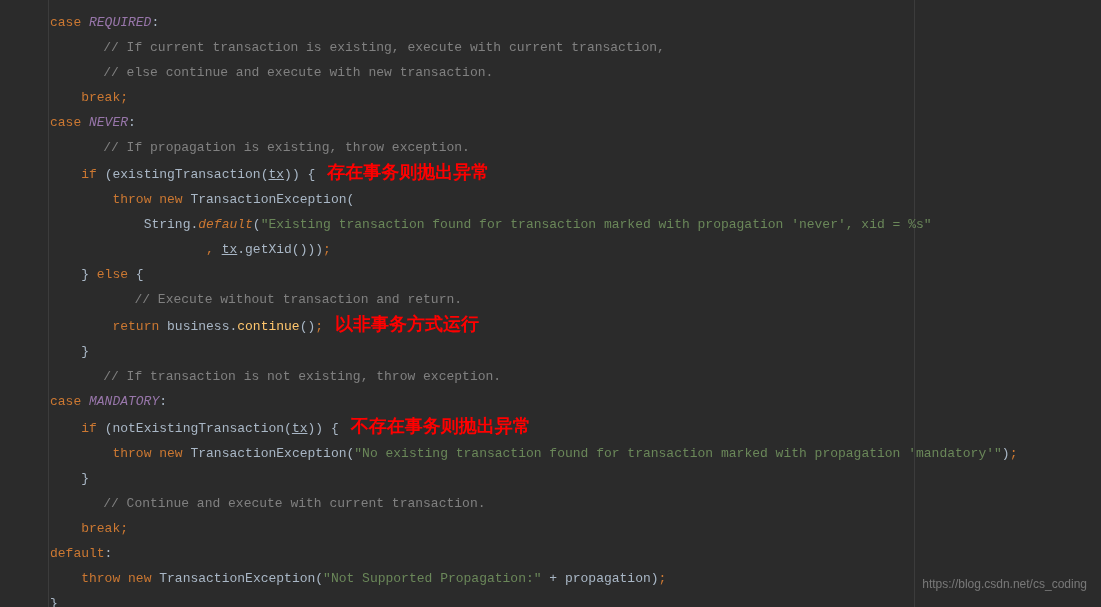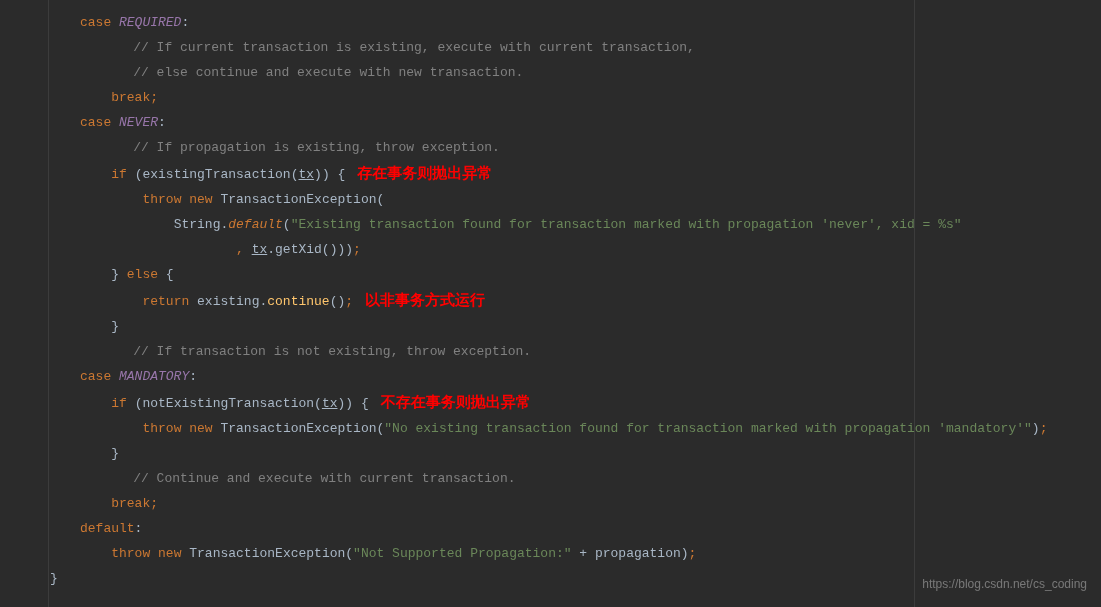--- a/index.html
+++ b/index.html
@@ -28,34 +28,34 @@
     background: #3c3c3c;
   }
   .right-gutter {
     position: absolute;
     right: 186px;
     top: 0;
     bottom: 0;
     width: 1px;
     background: #3c3c3c;
   }
-  .line { white-space: pre; padding-left: 30px; }
+  .line { white-space: pre; }
   .kw { color: #cc7832; }
   .const { color: #9876aa; font-style: italic; }
   .comment { color: #808080; margin-left: 22px; }
   .str { color: #6a8759; }
   .method { color: #ffc66d; }
   .static { color: #cc7832; font-style: italic; }
   .id { color: #a9b7c6; }
   .underline { text-decoration: underline; }
   .punct { color: #cc7832; }
   .redlabel {
     color: #ff0000;
     font-family: "Microsoft YaHei", sans-serif;
-    font-size: 15px;
+    font-size: 18px;
     font-weight: bold;
     padding-left: 12px;
   }
   .watermark {
     position: absolute;
     right: 14px;
     bottom: 10px;
     color: #999;
     font-family: Arial, sans-serif;
     font-size: 12px;
@@ -73,21 +73,22 @@
 <div class="line">    <span class="comment">// If current transaction is existing, execute with current transaction,</span></div>
 <div class="line">    <span class="comment">// else continue and execute with new transaction.</span></div>
 <div class="line">    <span class="kw">break</span><span class="punct">;</span></div>
 <div class="line"><span class="kw">case </span><span class="const">NEVER</span>:</div>
 <div class="line">    <span class="comment">// If propagation is existing, throw exception.</span></div>
 <div class="line">    <span class="kw">if</span> (<span class="id">existingTransaction</span>(<span class="underline">tx</span>)) {<span class="redlabel">存在事务则抛出异常</span></div>
 <div class="line">        <span class="kw">throw</span> <span class="kw">new</span> <span class="id">TransactionException</span>(</div>
 <div class="line">            <span class="id">String</span>.<span class="static">default</span>(<span class="str">"Existing transaction found for transaction marked with propagation 'never', xid = %s"</span></div>
 <div class="line">                    <span class="punct">,</span> <span class="underline">tx</span><span class="id">.getXid()))</span><span class="punct">;</span></div>
 <div class="line">    } <span class="kw">else</span> {</div>
-<div class="line">        <span class="kw">return</span> <span class="id">existing.</span><span class="method">continue</span>()<span class="punct">;</span><span class="redlabel">以非事务方式运行</span></div>
+<div class="line">        <span class="comment">// Execute without transaction and return.</span></div>
+<div class="line">        <span class="kw">return</span> <span class="id">business.</span><span class="method">continue</span>()<span class="punct">;</span><span class="redlabel">以非事务方式运行</span></div>
 <div class="line">    }</div>
 <div class="line">    <span class="comment">// If transaction is not existing, throw exception.</span></div>
 <div class="line"><span class="kw">case </span><span class="const">MANDATORY</span>:</div>
 <div class="line">    <span class="kw">if</span> (<span class="id">notExistingTransaction</span>(<span class="underline">tx</span>)) {<span class="redlabel">不存在事务则抛出异常</span></div>
 <div class="line">        <span class="kw">throw</span> <span class="kw">new</span> <span class="id">TransactionException</span>(<span class="str">"No existing transaction found for transaction marked with propagation 'mandatory'"</span>)<span class="punct">;</span></div>
 <div class="line">    }</div>
 <div class="line">    <span class="comment">// Continue and execute with current transaction.</span></div>
 <div class="line">    <span class="kw">break</span><span class="punct">;</span></div>
 <div class="line"><span class="kw">default</span>:</div>
 <div class="line">    <span class="kw">throw</span> <span class="kw">new</span> <span class="id">TransactionException</span>(<span class="str">"Not Supported Propagation:"</span> + <span class="id">propagation</span>)<span class="punct">;</span></div>

